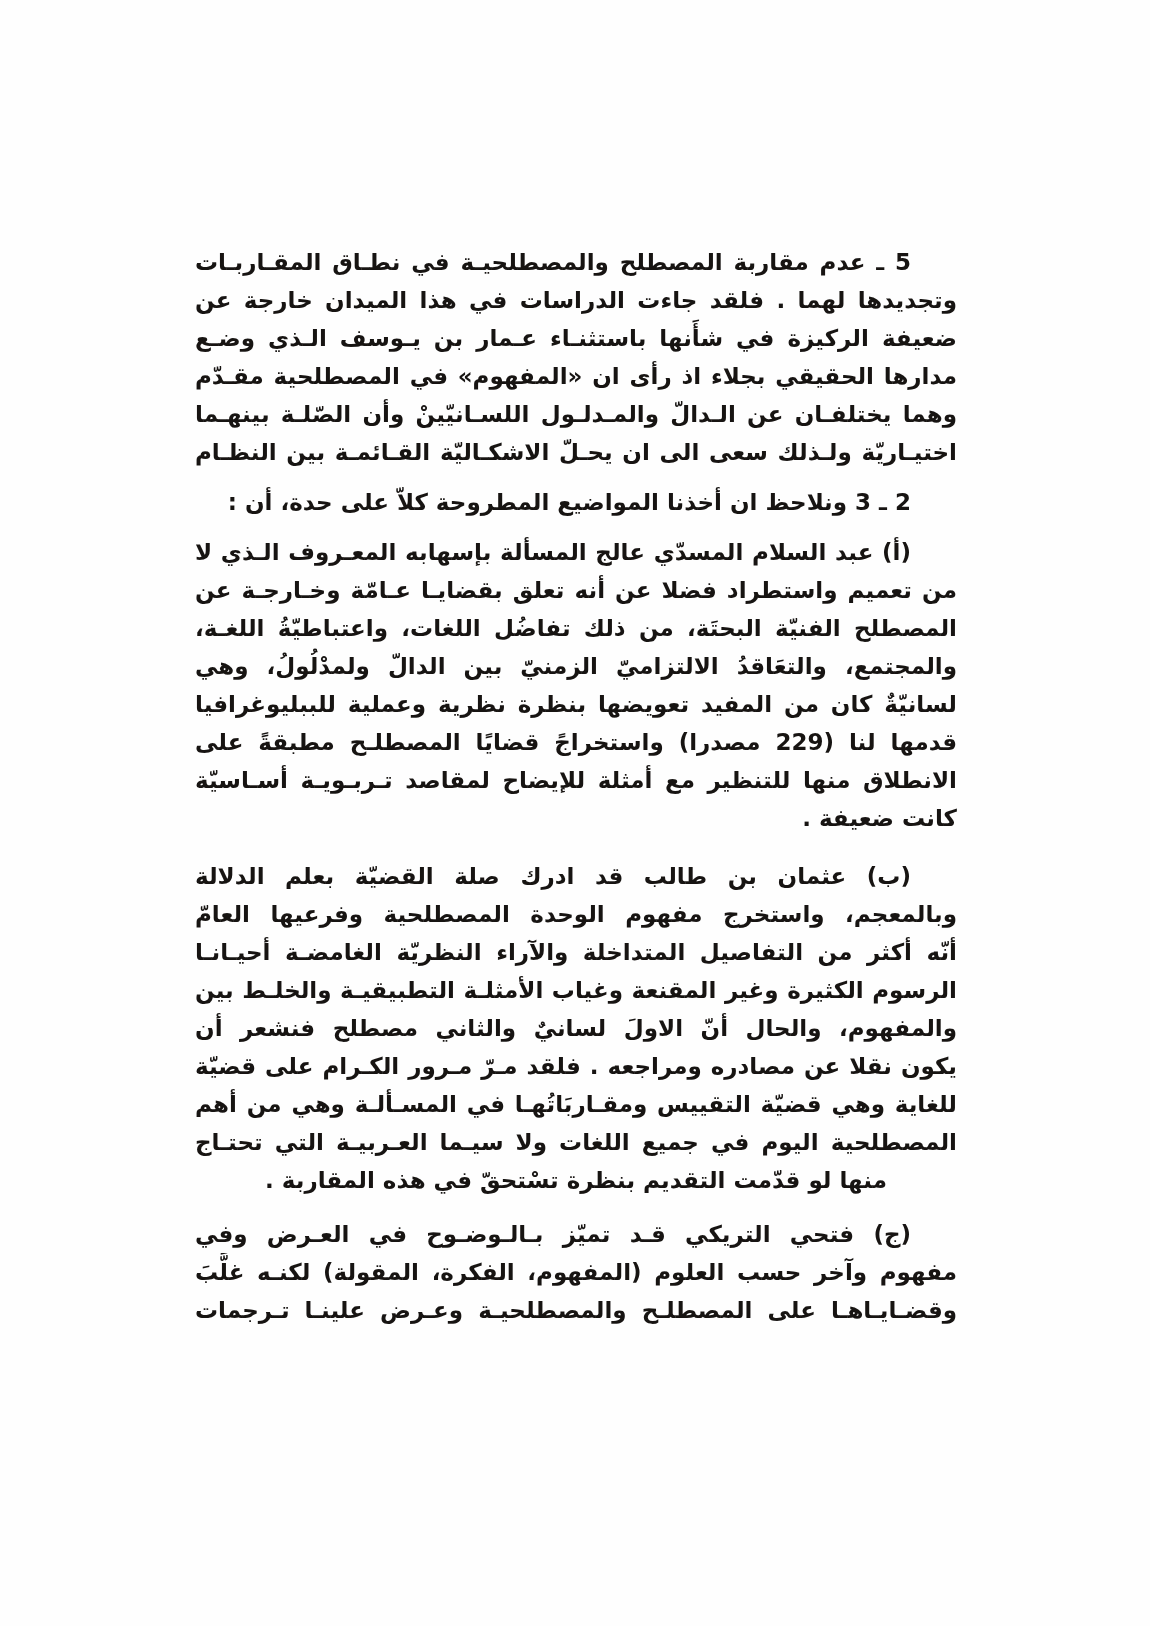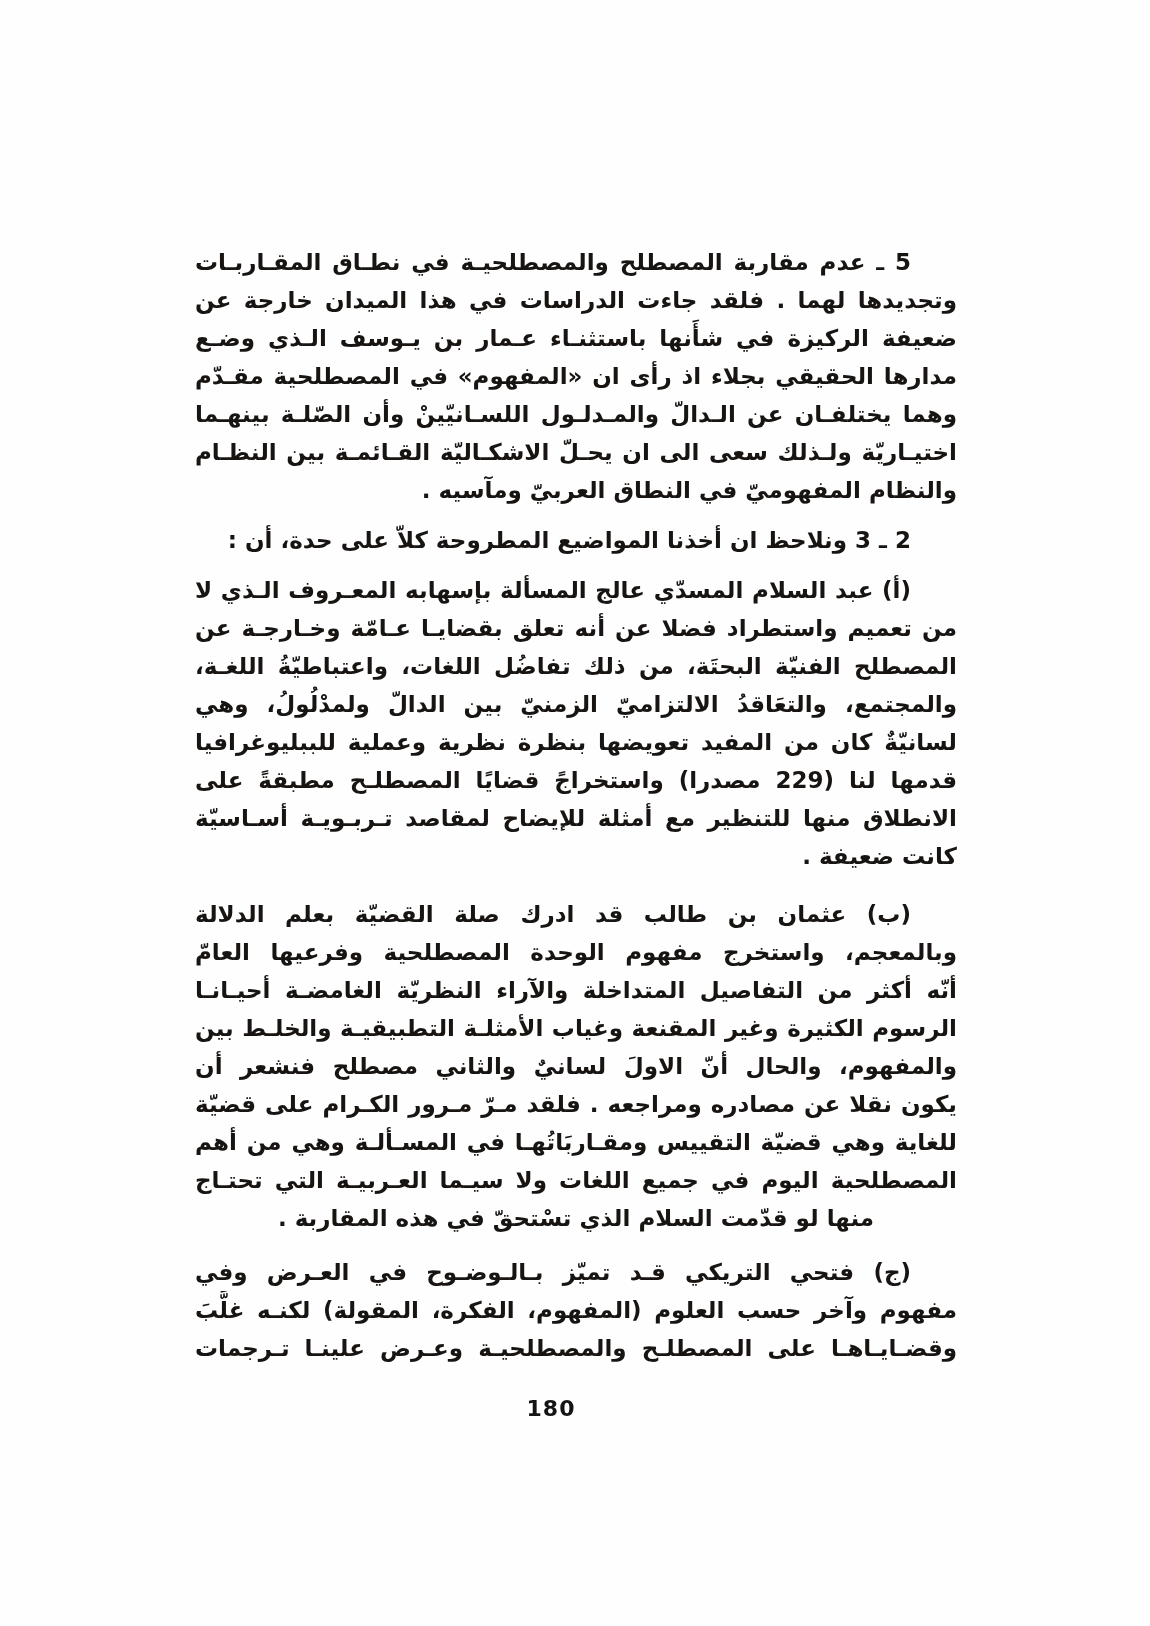--- a/index.html
+++ b/index.html
@@ -65,21 +65,20 @@
 
 <div class="page">
   <main class="text-block" dir="rtl" lang="ar">
       <div class="para">
         <div class="line just indent">5 ـ عدم مقاربة المصطلح والمصطلحيـة في نطـاق المقـاربـات الغـربيّة</div>
         <div class="line just">وتجديدها لهما . فلقد جاءت الدراسات في هذا الميدان خارجة عن الموضوع أو</div>
         <div class="line just">ضعيفة الركيزة في شأَنها باستثنـاء عـمار بن يـوسف الـذي وضـع القضيـة في</div>
         <div class="line just">مدارها الحقيقي بجلاء اذ رأى ان «المفهوم» في المصطلحية مقـدّم على المسمى</div>
         <div class="line just">وهما يختلفـان عن الـدالّ والمـدلـول اللسـانيّينْ وأن الصّلـة بينهـما مقصـودة</div>
         <div class="line just">اختيـاريّة ولـذلك سعى الى ان يحـلّ الاشكـاليّة القـائمـة بين النظـام اللفظيّ</div>
-        <div class="line align-right">والنظام المفهوميّ في النطاق العربيّ ومآسيه .</div>
       </div>
       <div class="para">
         <div class="line align-right indent">2 ـ 3 ونلاحظ ان أخذنا المواضيع المطروحة كلاّ على حدة، أن :</div>
       </div>
       <div class="para">
         <div class="line just indent">(أ) عبد السلام المسدّي عالج المسألة بإسهابه المعـروف الـذي لا يخْلُو</div>
         <div class="line just">من تعميم واستطراد فضلا عن أنه تعلق بقضايـا عـامّة وخـارجـة عن قضيّة</div>
         <div class="line just">المصطلح الفنيّة البحتَة، من ذلك تفاضُل اللغات، واعتباطيّةُ اللغـة، واللغةُ</div>
         <div class="line just">والمجتمع، والتعَاقدُ الالتزاميّ الزمنيّ بين الدالّ ولمدْلُولُ، وهي عمـوميـاتْ</div>
         <div class="line just">لسانيّةٌ كان من المفيد تعويضها بنظرة نظرية وعملية للببليوغرافيا المُفيـدة التي</div>
@@ -89,22 +88,21 @@
       </div>
       <div class="para">
         <div class="line just indent">(ب) عثمان بن طالب قد ادرك صلة القضيّة بعلم الدلالة بـالخصـوص</div>
         <div class="line just">وبالمعجم، واستخرج مفهوم الوحدة المصطلحية وفرعيها العامّ والخـاصّ الاّ</div>
         <div class="line just">أنّه أكثر من التفاصيل المتداخلة والآراء النظريّة الغامضـة أحيـانـا فضـلا عن</div>
         <div class="line just">الرسوم الكثيرة وغير المقنعة وغياب الأمثلـة التطبيقيـة والخلـط بين المـدلـول</div>
         <div class="line just">والمفهوم، والحال أنّ الاولَ لسانيٌ والثاني مصطلح فنشعر أن موضوعـه يكـاد</div>
         <div class="line just">يكون نقلا عن مصادره ومراجعه . فلقد مـرّ مـرور الكـرام على قضيّة هـامـة</div>
         <div class="line just">للغاية وهي قضيّة التقييس ومقـاربَاتُهـا في المسـألـة وهي من أهم إشكـاليـات</div>
         <div class="line just">المصطلحية اليوم في جميع اللغات ولا سيـما العـربيـة التي تحتـاج إلى أن تغْنَم</div>
-        <div class="line align-center">منها لو قدّمت السلام الذي تسْتحقّ في هذه المقاربة .</div>
+        <div class="line align-center">منها لو قدّمت التقديم بنظرة تسْتحقّ في هذه المقاربة .</div>
       </div>
       <div class="para">
         <div class="line just indent">(ج) فتحي التريكي قـد تميّز بـالـوضـوح في العـرض وفي التمييـز بين</div>
         <div class="line just">مفهوم وآخر حسب العلوم (المفهوم، الفكرة، المقولة) لكنـه غلَّبَ الفلسفة</div>
         <div class="line align-justify">وقضـايـاهـا على المصطلـح والمصطلحيـة وعـرض علينـا تـرجمات عـربيـة</div>
       </div>
     </main>
-  <div class="page-number">180</div>
 </div>
 
 </body></html>

